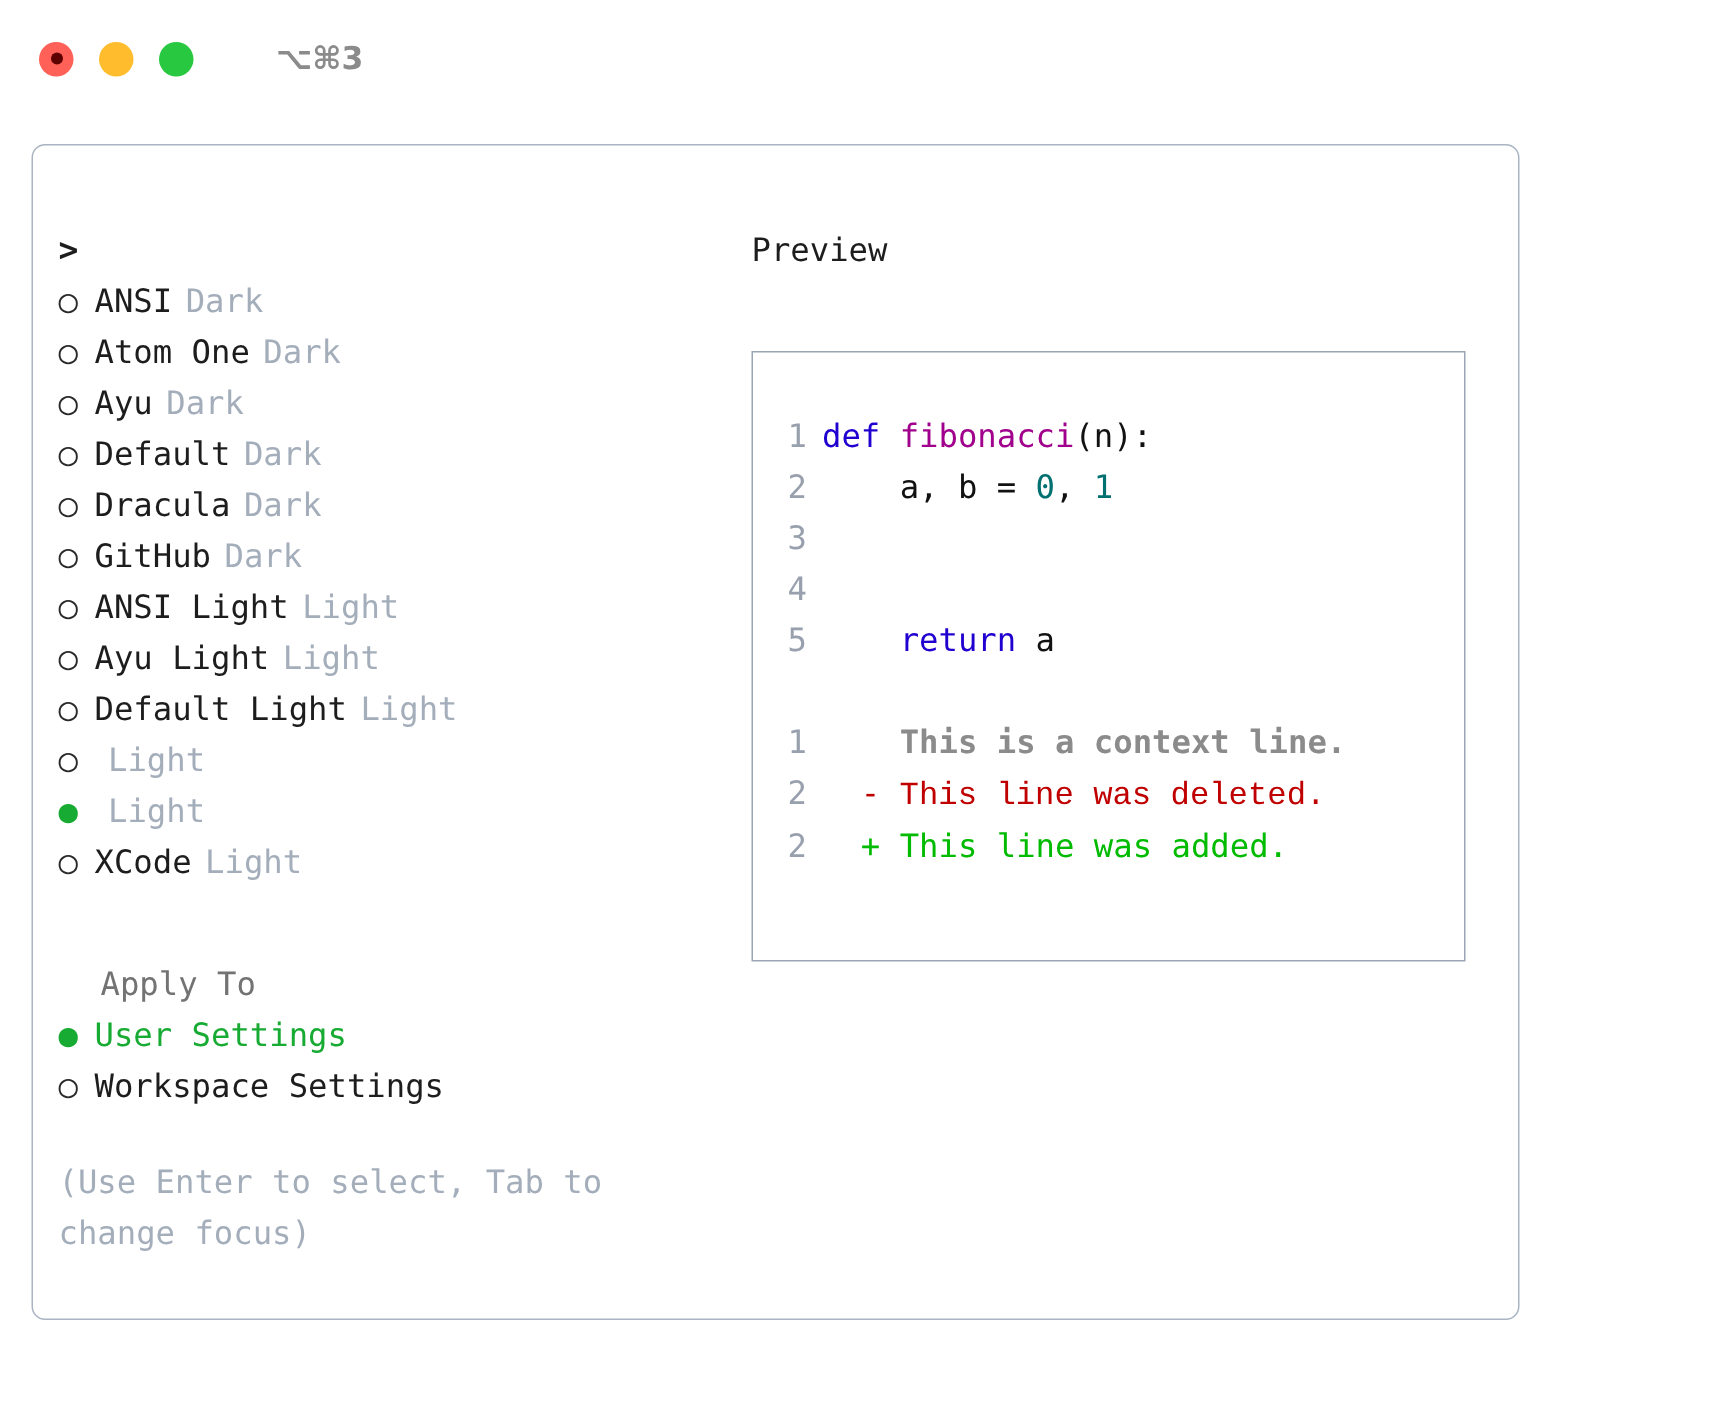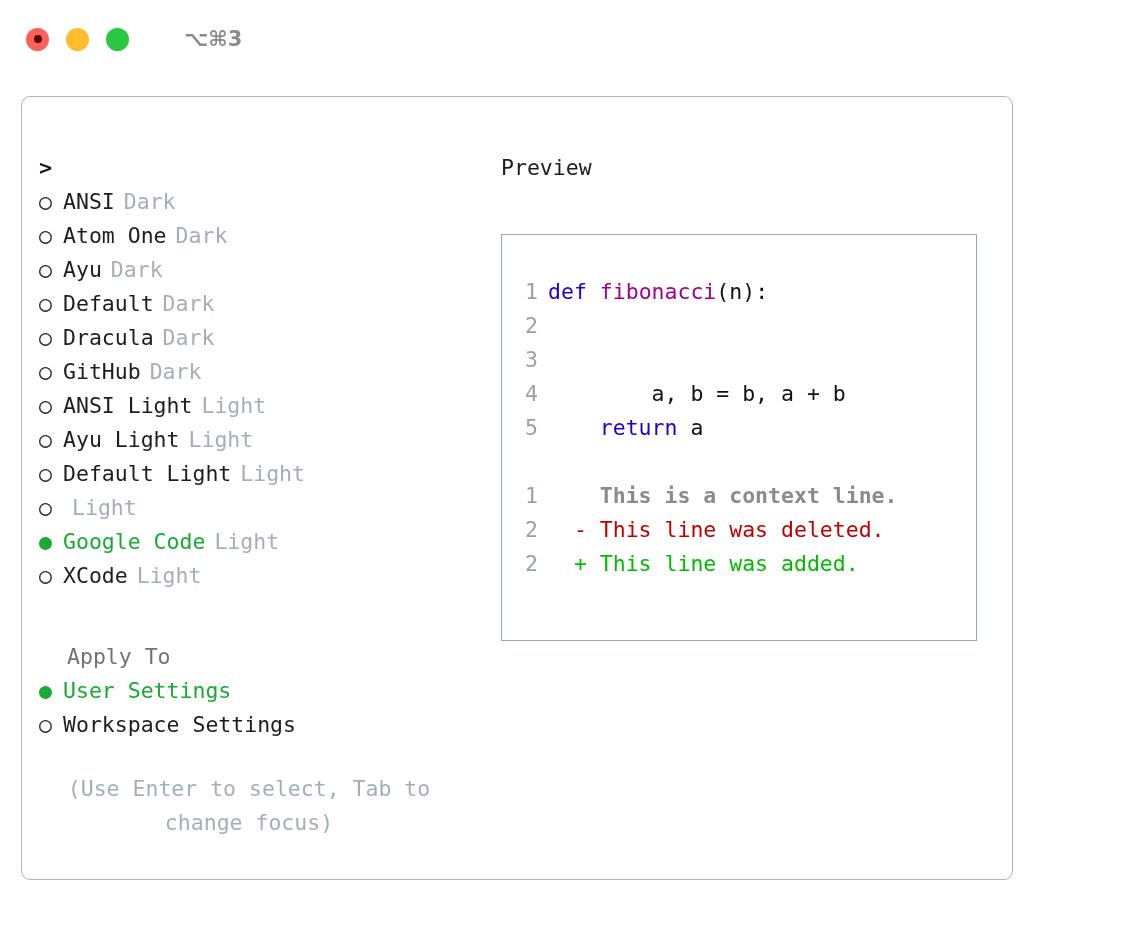--- a/index.html
+++ b/index.html
@@ -128,21 +128,20 @@
   .spacer-sm { height: 34px; }
 
   .hint {
     margin-top: 30px;
     font-size: 21.5px;
     line-height: 34px;
     color: #a4aebb;
     width: 420px;
     white-space: pre-wrap;
     word-break: break-word;
-    text-align: center;
   }
 
   
   .right-col {
     position: absolute;
     left: 479px;
     top: 54px;
     width: 480px;
   }
 
@@ -217,21 +216,21 @@
             <div class="list-line"><span class="marker bullet-off">○</span><span class="theme-name">ANSI</span><span class="theme-kind">Dark</span></div>
             <div class="list-line"><span class="marker bullet-off">○</span><span class="theme-name">Atom One</span><span class="theme-kind">Dark</span></div>
             <div class="list-line"><span class="marker bullet-off">○</span><span class="theme-name">Ayu</span><span class="theme-kind">Dark</span></div>
             <div class="list-line"><span class="marker bullet-off">○</span><span class="theme-name">Default</span><span class="theme-kind">Dark</span></div>
             <div class="list-line"><span class="marker bullet-off">○</span><span class="theme-name">Dracula</span><span class="theme-kind">Dark</span></div>
             <div class="list-line"><span class="marker bullet-off">○</span><span class="theme-name">GitHub</span><span class="theme-kind">Dark</span></div>
             <div class="list-line"><span class="marker bullet-off">○</span><span class="theme-name">ANSI Light</span><span class="theme-kind">Light</span></div>
             <div class="list-line"><span class="marker bullet-off">○</span><span class="theme-name">Ayu Light</span><span class="theme-kind">Light</span></div>
             <div class="list-line"><span class="marker bullet-off">○</span><span class="theme-name">Default Light</span><span class="theme-kind">Light</span></div>
             <div class="list-line"><span class="marker bullet-off">○</span><span class="theme-kind">Light</span></div>
-            <div class="list-line"><span class="marker bullet-on">●</span><span class="theme-name sel">Google Code</span><span class="theme-kind">Light</span></div>
+            <div class="list-line"><span class="marker bullet-on">●</span><span class="theme-kind">Light</span></div>
             <div class="list-line"><span class="marker bullet-off">○</span><span class="theme-name">XCode</span><span class="theme-kind">Light</span></div>
           </div>
 
         <div class="spacer-sm"></div>
 
         <div class="section-head">Apply To</div>
 
         <div id="apply-list">
             <div class="list-line"><span class="marker bullet-on">●</span><span class="theme-name sel">User Settings</span></div>
             <div class="list-line"><span class="marker bullet-off">○</span><span class="theme-name">Workspace Settings</span></div>
@@ -239,29 +238,29 @@
 
         <div class="hint">(Use Enter to select, Tab to change focus)</div>
       </div>
 
       <div class="right-col">
         <div class="preview-title">Preview</div>
 
         <div class="preview-box">
           <div id="code-block">
               <div class="code-line"><span class="ln">1</span><span class="code-text"><span class="tok-kw">def</span><span class="tok-pl"> </span><span class="tok-fn">fibonacci</span><span class="tok-pl">(n):</span></span></div>
-              <div class="code-line"><span class="ln">2</span></div>
+              <div class="code-line"><span class="ln">2</span><span class="code-text"><span class="tok-pl">    a, b = </span><span class="tok-num">0</span><span class="tok-pl">, </span><span class="tok-num">1</span></span></div>
               <div class="code-line"><span class="ln">3</span></div>
-              <div class="code-line"><span class="ln">4</span><span class="code-text"><span class="tok-pl">        a, b = b, a + b</span></span></div>
+              <div class="code-line"><span class="ln">4</span></div>
               <div class="code-line"><span class="ln">5</span><span class="code-text"><span class="tok-pl">    </span><span class="tok-kw">return</span><span class="tok-pl"> a</span></span></div>
             </div>
           <div class="diff-gap"></div>
           <div id="diff-block">
               <div class="code-line"><span class="ln">1</span><span class="diff-ctx" style="white-space: pre;">   </span><span class="diff-ctx" style="white-space: pre;"> This is a context line.</span></div>
-              <div class="code-line"><span class="ln">2</span><span class="diff-del" style="white-space: pre;">  -</span><span class="diff-del" style="white-space: pre;"> This line was deleted.</span></div>
+              <div class="code-line"><span class="ln">2</span><span class="diff-del" style="white-space: pre;">  -</span><span class="diff-del" style="white-space: pre; font-family: Liberation Mono, monospace;"> This line was deleted.</span></div>
               <div class="code-line"><span class="ln">2</span><span class="diff-add" style="white-space: pre;">  +</span><span class="diff-add" style="white-space: pre;"> This line was added.</span></div>
             </div>
         </div>
       </div>
 
     </div>
   </div>
 </div>
 
 </body></html>

